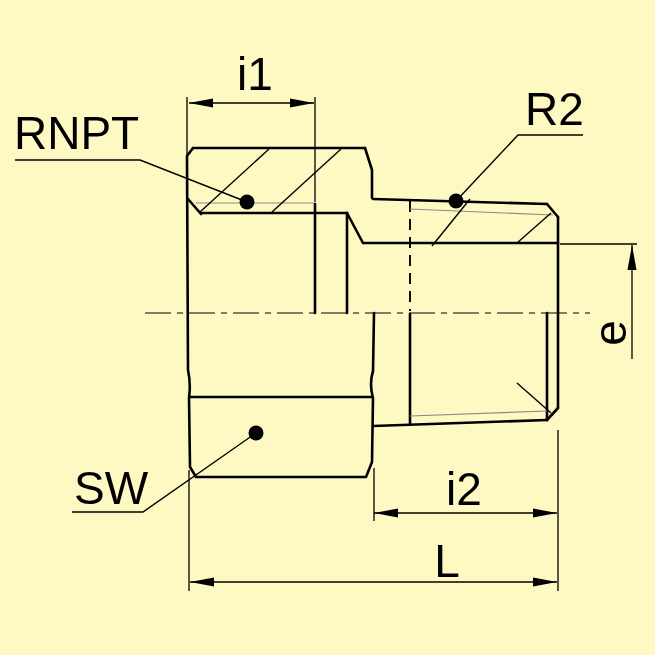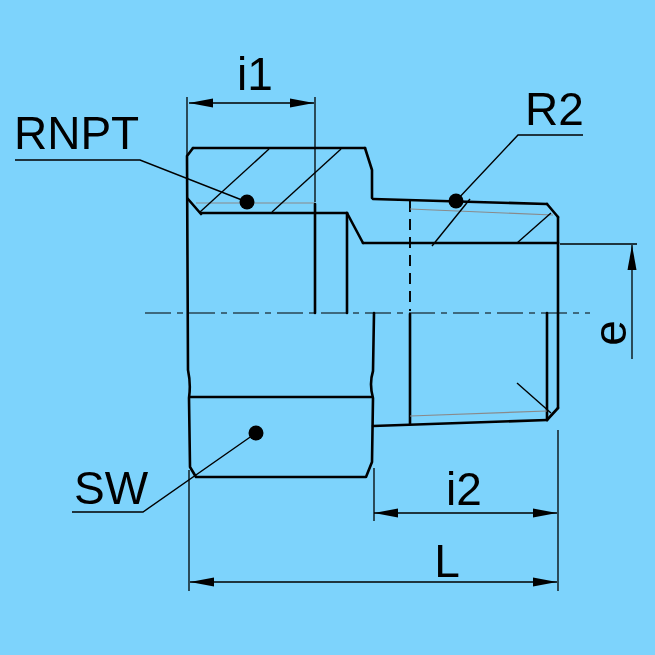--- a/index.html
+++ b/index.html
@@ -1,16 +1,16 @@
 <!DOCTYPE html>
 <html><head>
 <meta charset="utf-8">
 <style>
   html,body{margin:0;padding:0;background:#ffffff;}
-  .stage{position:relative;width:655px;height:655px;background:#7dd3fc;overflow:hidden;}
+  .stage{position:relative;width:655px;height:655px;background:#fef9c3;overflow:hidden;}
   svg{display:block;}
   
   .ol{stroke:#000;stroke-width:2.6;fill:none;stroke-linejoin:round;stroke-linecap:round;}
   .tg{stroke:#8a8a8a;stroke-width:1.1;fill:none;}
   .tb{stroke:#000;stroke-width:1.4;fill:none;}
   .hid{stroke:#000;stroke-width:1.9;fill:none;stroke-dasharray:11 7;}
   .cl{stroke:#000;stroke-width:1.2;fill:none;stroke-dasharray:26 6 6 6;}
   .dim{stroke:#000;stroke-width:1.3;fill:none;}
   .arr{fill:#000;stroke:none;}
   .dot{fill:#000;stroke:none;}

